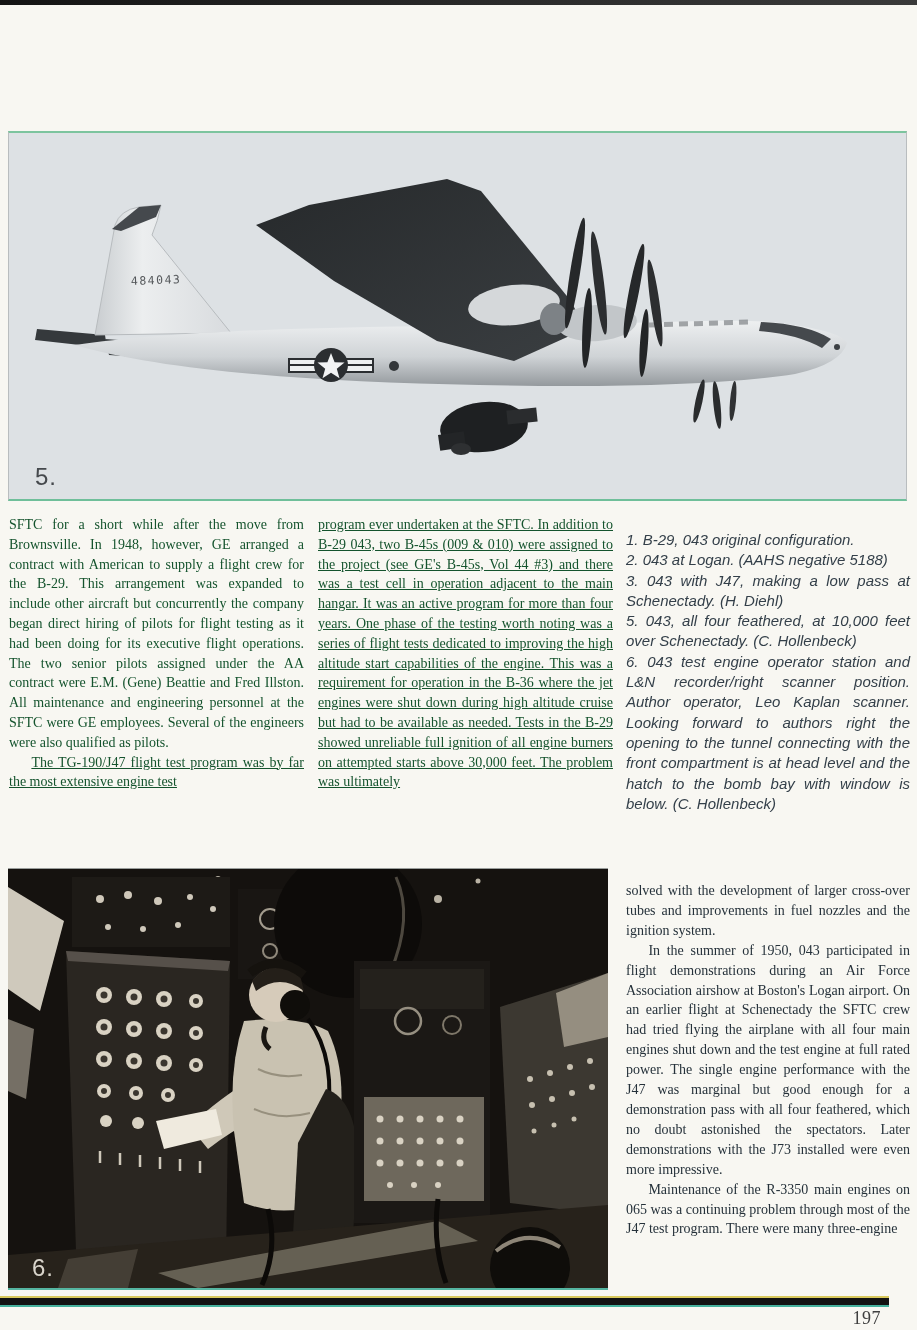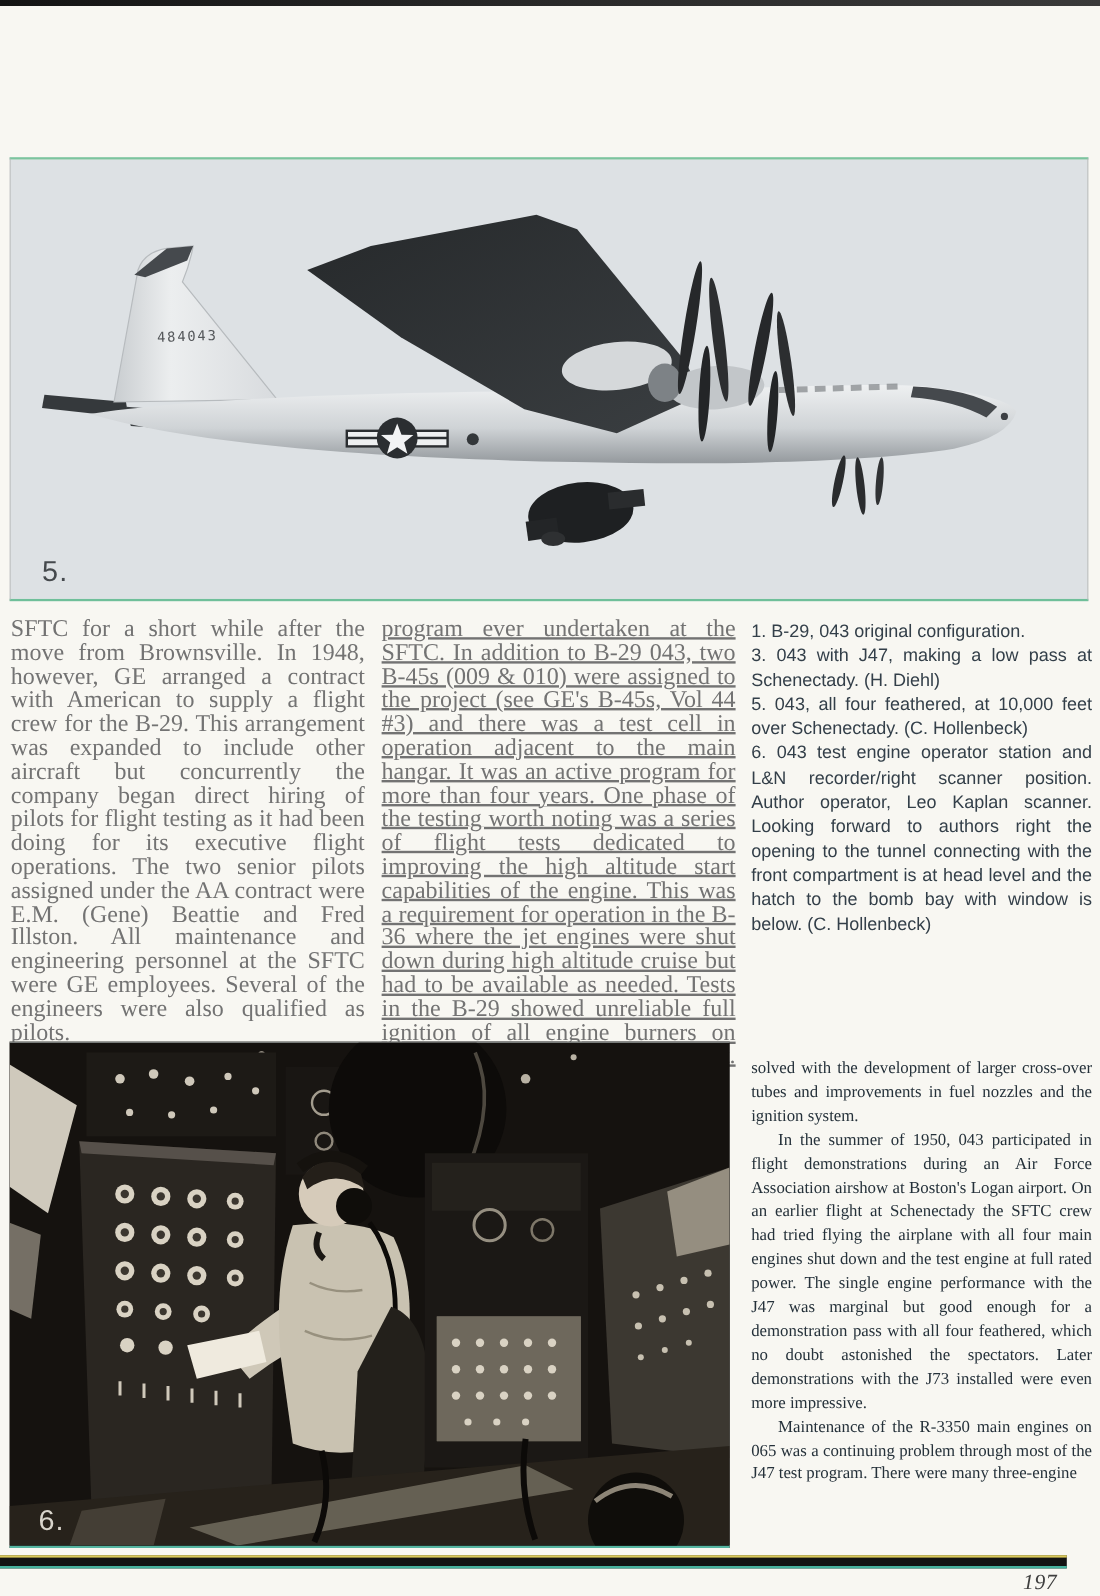--- a/index.html
+++ b/index.html
@@ -21,30 +21,30 @@
   }
   .photo5 svg{display:block;width:100%;height:100%;}
   .photo-label{
     position:absolute;left:26px;bottom:8px;
     font-family:"Liberation Sans",sans-serif;
     font-size:24px;color:#45494d;letter-spacing:1px;
   }
   
   .col{
     position:absolute;top:515px;width:295px;
-    font-size:20px;line-height:19.8px;color:#737373;
+    font-size:14px;line-height:19.8px;color:#14532d;
     text-align:justify;
   }
   .col p{margin:0;}
   .col p.indent{text-indent:1.6em;text-decoration:underline;}
   .col1{left:9px;}
   .col2{left:318px;text-decoration:underline;}
   .captions{
-    position:absolute;left:626px;top:517px;width:284px;
-    font-family:"Liberation Sans",sans-serif;
+    position:absolute;left:626px;top:530px;width:284px;
+    font-family:"Liberation Sans",sans-serif;font-style:italic;
     font-size:15px;line-height:20.3px;color:#333f49;text-align:justify;
   }
   .captions p{margin:0;}
   .col-right-bottom{
     position:absolute;left:626px;top:881px;width:284px;
     font-size:14px;line-height:19.9px;color:#25313a;text-align:justify;
   }
   .col-right-bottom p{margin:0;}
   .col-right-bottom p.indent{text-indent:1.6em;}
   
@@ -56,21 +56,21 @@
   .photo6 svg{display:block;width:100%;height:100%;}
   .photo6 .photo-label{color:#d9d5cc;bottom:6px;left:24px;}
   
   .bottom-rule{
     position:absolute;left:0;top:1296px;width:889px;height:7px;
     background:#121212;
     border-top:2px solid #d9c95c;border-bottom:2px solid #45b09c;
   }
   .folio{
     position:absolute;right:36px;top:1308px;
-    font-size:18px;color:#3f3f3f;letter-spacing:.5px;font-style:italic;
+    font-size:18px;color:#3f3f3f;letter-spacing:.5px;
   }
 </style>
 </head>
 <body>
 
 <div class="top-rule"></div>
 
 <div class="photo5">
   <svg viewBox="0 0 897 366" preserveAspectRatio="none">
     <defs>
@@ -160,20 +160,21 @@
   <p>SFTC for a short while after the move from Brownsville. In 1948, however, GE arranged a contract with American to supply a flight crew for the B-29. This arrangement was expanded to include other aircraft but concurrently the company began direct hiring of pilots for flight testing as it had been doing for its executive flight operations. The two senior pilots assigned under the AA contract were E.M. (Gene) Beattie and Fred Illston. All maintenance and engineering personnel at the SFTC were GE employees. Several of the engineers were also qualified as pilots.</p>
   <p class="indent">The TG-190/J47 flight test program was by far the most extensive engine test</p>
 </div>
 
 <div class="col col2">
   <p>program ever undertaken at the SFTC. In addition to B-29 043, two B-45s (009 &amp; 010) were assigned to the project (see GE's B-45s, Vol 44 #3) and there was a test cell in operation adjacent to the main hangar. It was an active program for more than four years. One phase of the testing worth noting was a series of flight tests dedicated to improving the high altitude start capabilities of the engine. This was a requirement for operation in the B-36 where the jet engines were shut down during high altitude cruise but had to be available as needed. Tests in the B-29 showed unreliable full ignition of all engine burners on attempted starts above 30,000 feet. The problem was ultimately</p>
 </div>
 
 <div class="captions">
   <p>1. B-29, 043 original configuration.</p>
+  <p>2. 043 at Logan. (AAHS negative 5188)</p>
   <p>3. 043 with J47, making a low pass at Schenectady. (H. Diehl)</p>
   <p>5. 043, all four feathered, at 10,000 feet over Schenectady. (C. Hollenbeck)</p>
   <p>6. 043 test engine operator station and L&amp;N recorder/right scanner position. Author operator, Leo Kaplan scanner. Looking forward to authors right the opening to the tunnel connecting with the front compartment is at head level and the hatch to the bomb bay with window is below. (C. Hollenbeck)</p>
 </div>
 
 <div class="col-right-bottom">
   <p>solved with the development of larger cross-over tubes and improvements in fuel nozzles and the ignition system.</p>
   <p class="indent">In the summer of 1950, 043 participated in flight demonstrations during an Air Force Association airshow at Boston's Logan airport. On an earlier flight at Schenectady the SFTC crew had tried flying the airplane with all four main engines shut down and the test engine at full rated power. The single engine performance with the J47 was marginal but good enough for a demonstration pass with all four feathered, which no doubt astonished the spectators. Later demonstrations with the J73 installed were even more impressive.</p>
   <p class="indent">Maintenance of the R-3350 main engines on 065 was a continuing problem through most of the J47 test program. There were many three-engine</p>
 </div>

